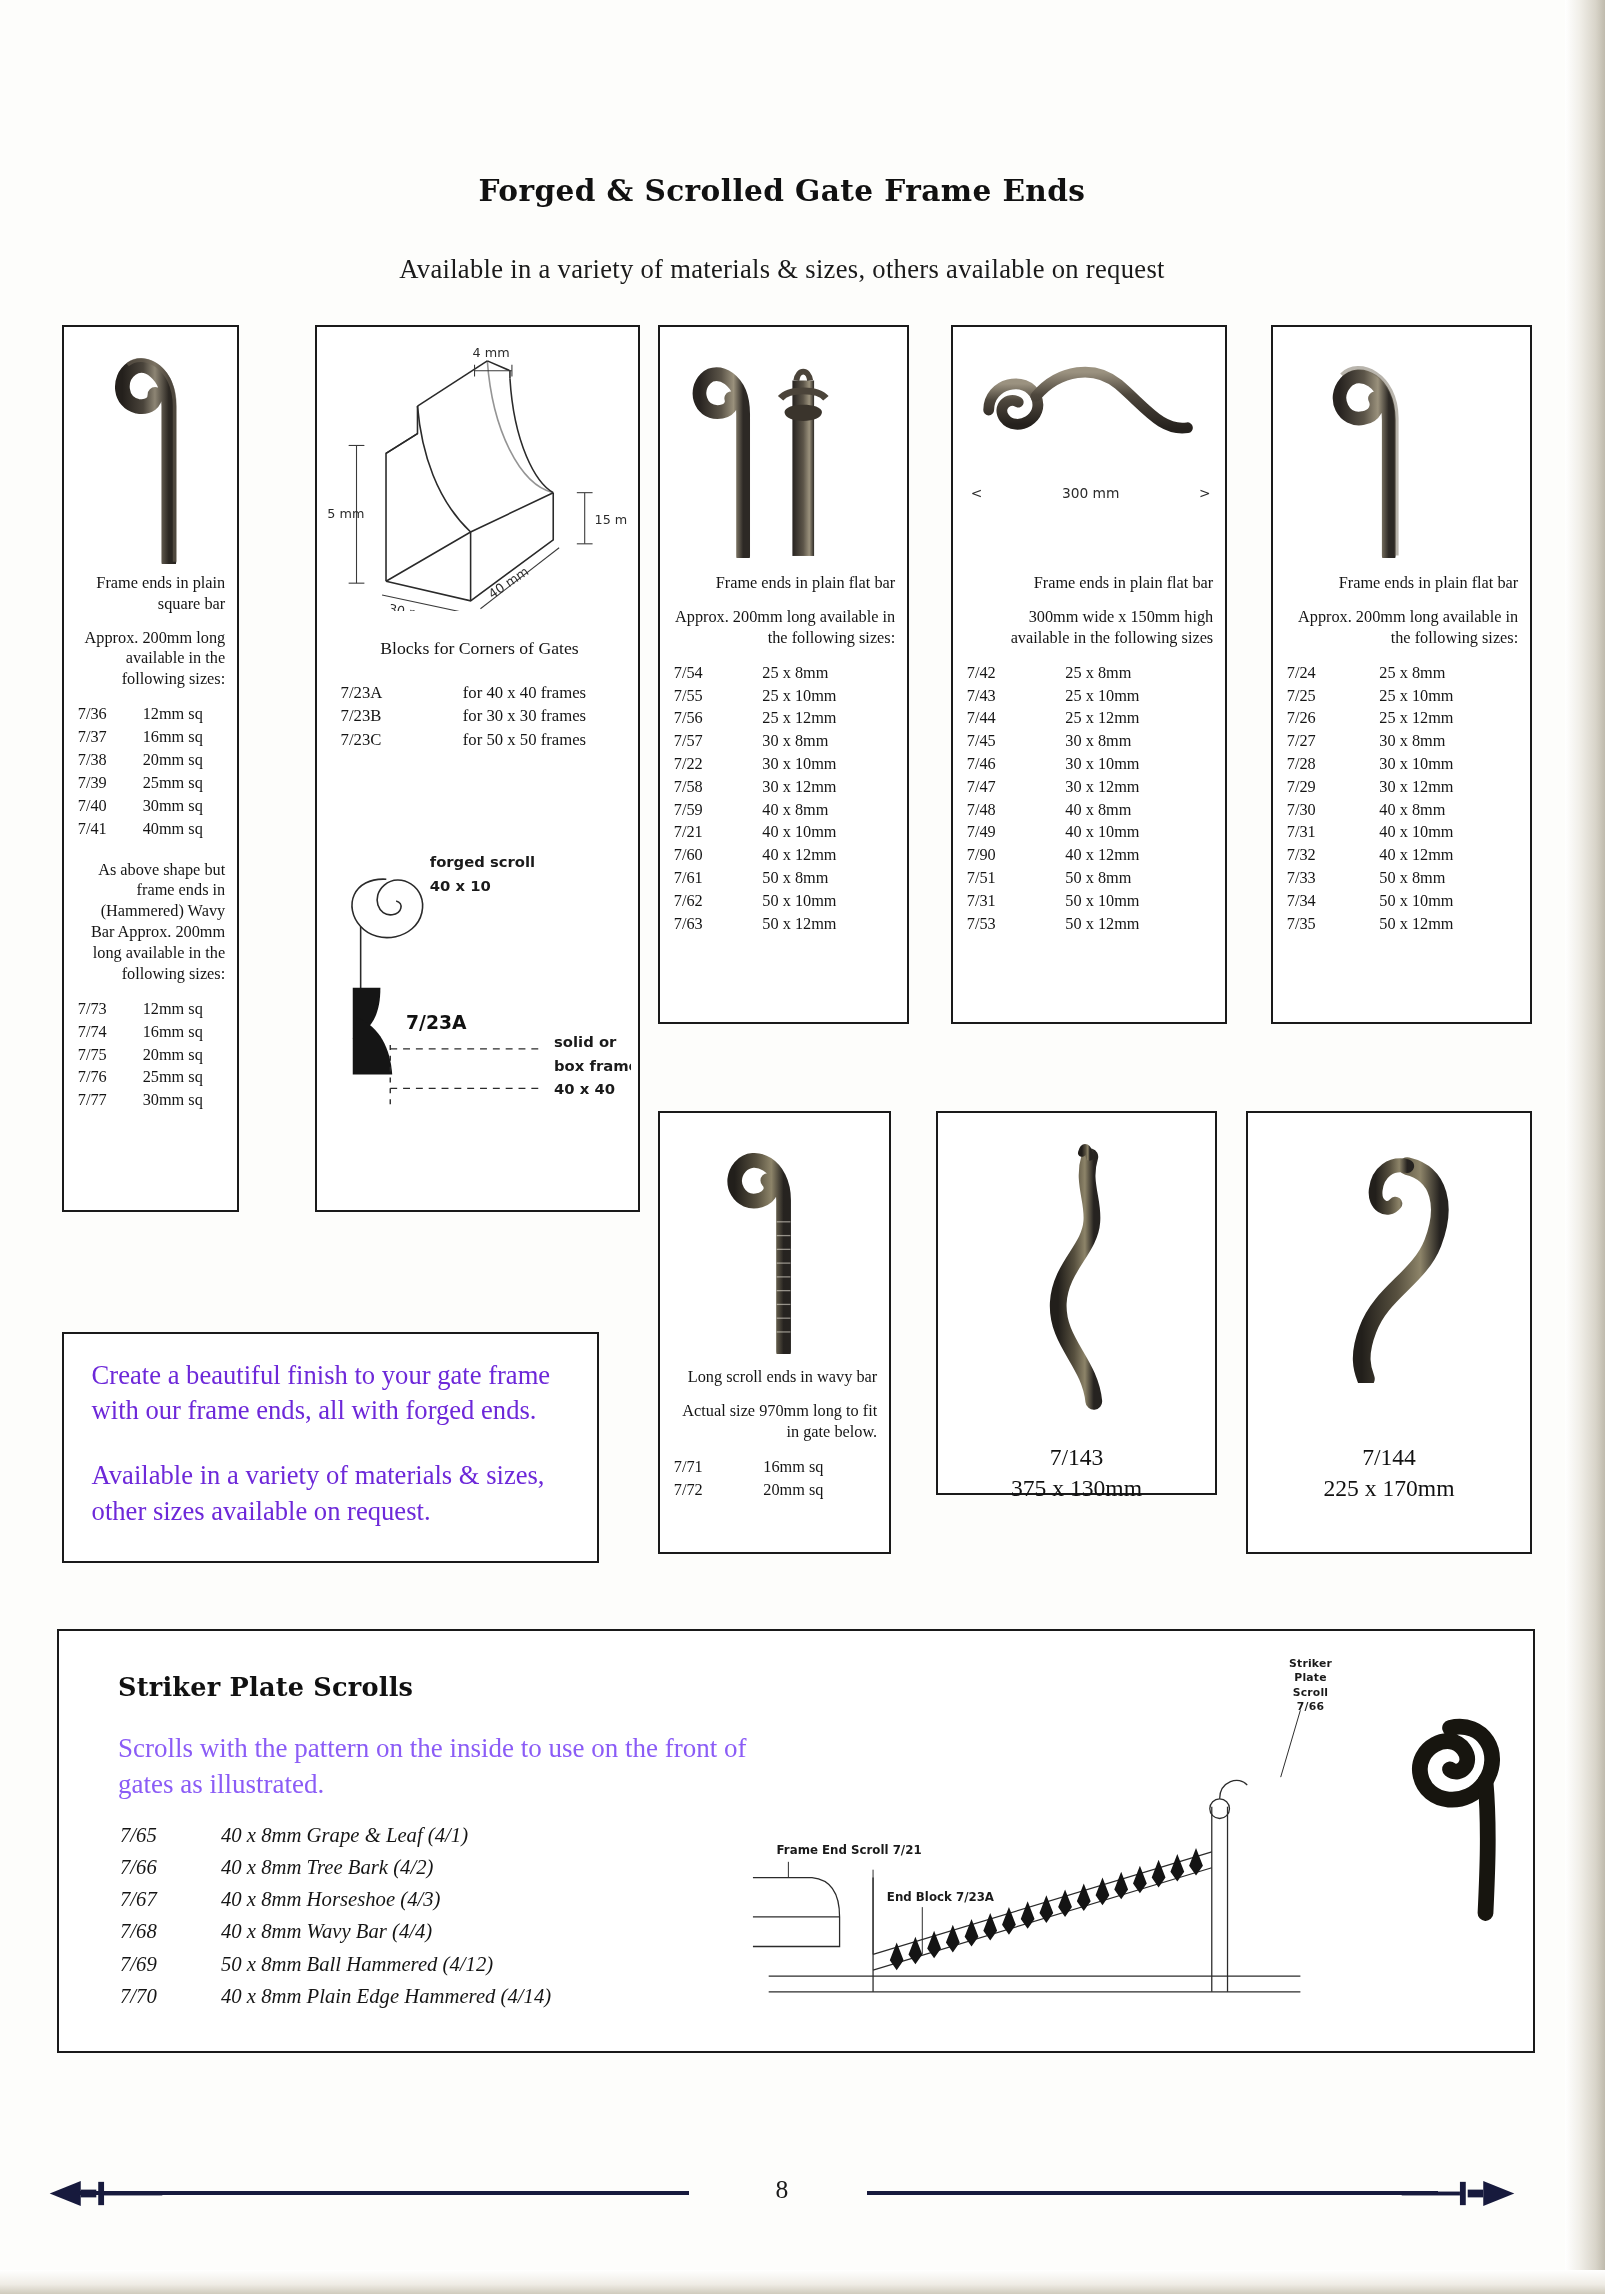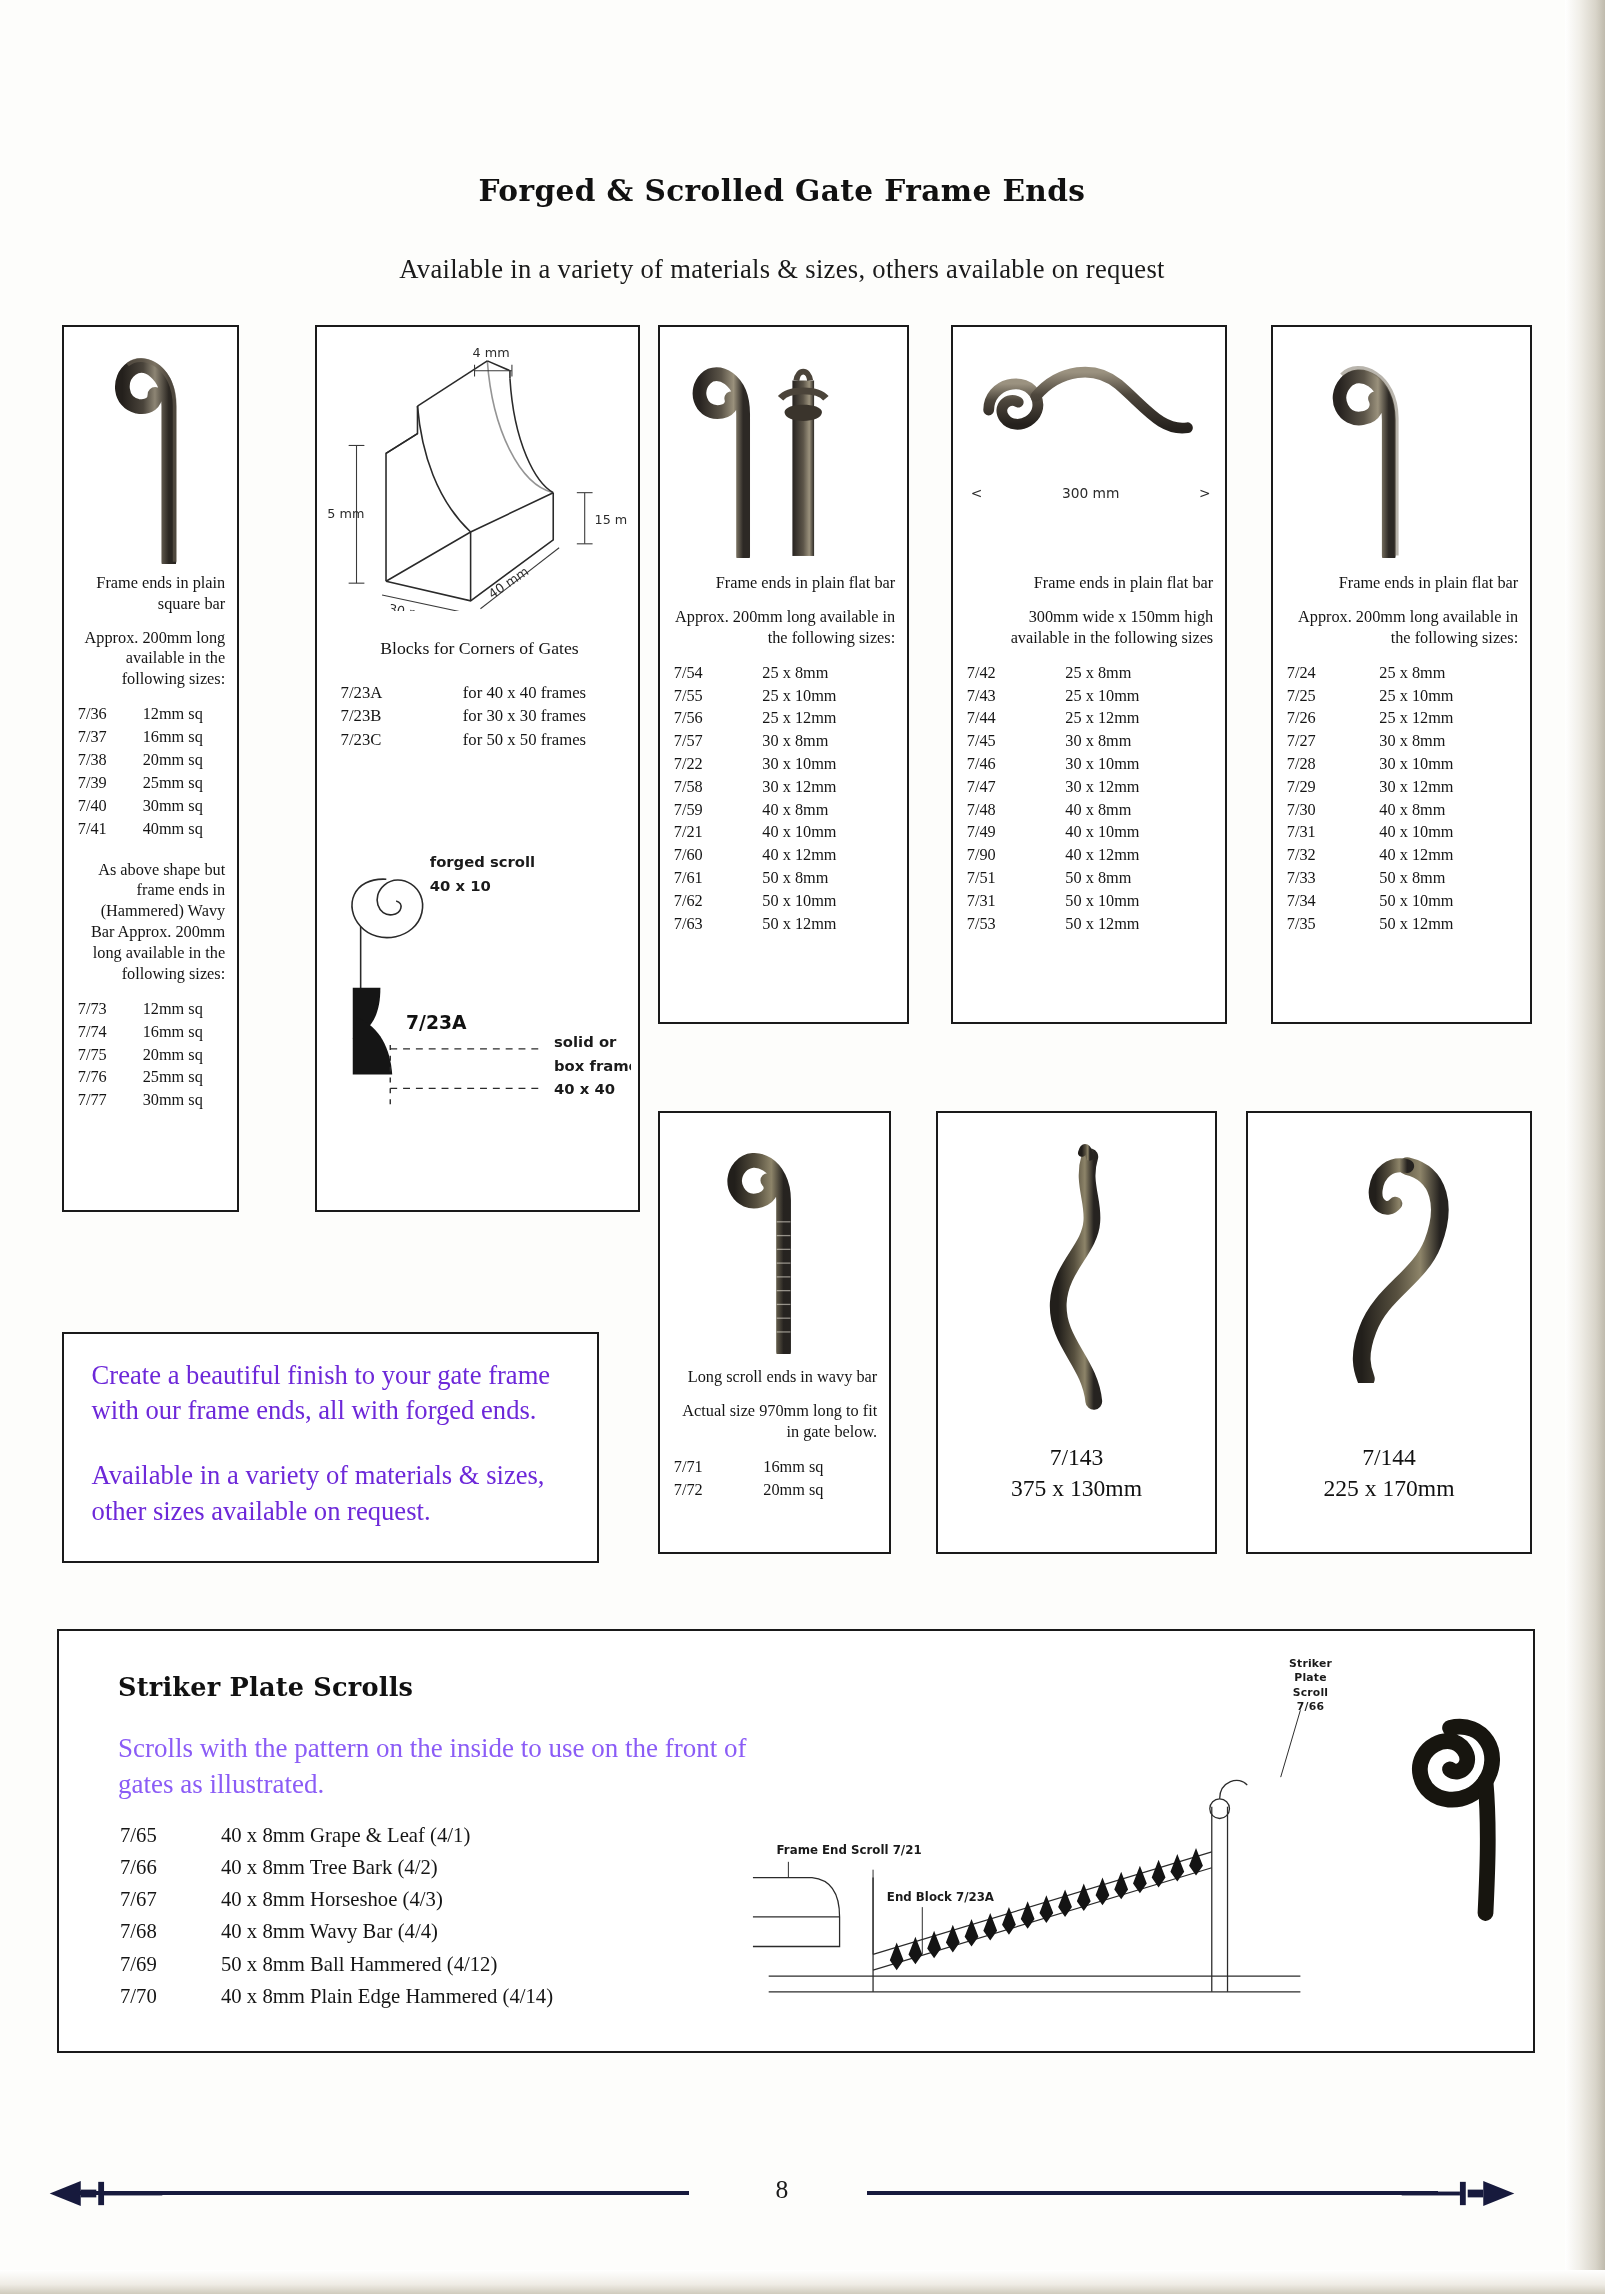--- a/index.html
+++ b/index.html
@@ -57,39 +57,39 @@
   .sizes td.code{width:44%;}
   .sizes-flat td.code{width:40%;}
 
   
   #p1{left:62px;top:325px;width:177px;height:887px;}
   #p2{left:315px;top:325px;width:325px;height:887px;}
   #p3{left:658px;top:325px;width:251px;height:699px;}
   #p4{left:951px;top:325px;width:276px;height:699px;}
   #p5{left:1271px;top:325px;width:261px;height:699px;}
   #p6{left:658px;top:1111px;width:233px;height:443px;}
-  #p7{left:936px;top:1111px;width:281px;height:443px;padding-left:29px;}
+  #p7{left:936px;top:1111px;width:281px;height:384px;padding-left:29px;}
   #p8{left:1246px;top:1111px;width:286px;height:443px;}
   #promo{left:62px;top:1332px;width:537px;height:231px;}
   #striker{left:57px;top:1629px;width:1478px;height:424px;}
 
   .panel-inner{position:absolute;left:13.8px;right:11.8px;}
 
   
   .art{position:absolute;}
   .label-ctr{position:absolute;left:0;width:100%;text-align:center;
     font-family:"Liberation Serif",serif;font-size:23.6px;color:#111;line-height:1.3;}
 
   
   .striker-h{position:absolute;left:59px;top:41px;
     font-family:"DejaVu Serif",serif;font-weight:bold;font-size:25.6px;color:#111;letter-spacing:0.2px;}
   .striker-sub{position:absolute;left:59px;top:100px;width:630px;
     font-family:"Liberation Serif",serif;font-size:27px;line-height:1.33;color:#8b5cf6;}
   .striker-list{position:absolute;left:59px;top:187px;width:690px;
-    font-family:"Liberation Serif",serif;font-size:20.7px;color:#151515;}
+    font-family:"Liberation Serif",serif;font-size:20.7px;color:#151515;font-style:italic;}
   .striker-list tr td{padding:1.5px 0;line-height:1.32;}
   .striker-list td.sc{width:99px;}
 
   .draw-note{position:absolute;font-family:"DejaVu Sans",sans-serif;
     font-size:10.8px;color:#1a1a1a;line-height:1.35;letter-spacing:0.2px;}
   .draw-note.bold{font-weight:bold;}
 
   
   .dim{position:absolute;font-family:"DejaVu Sans",sans-serif;font-size:13px;color:#2b2b2b;}
 

